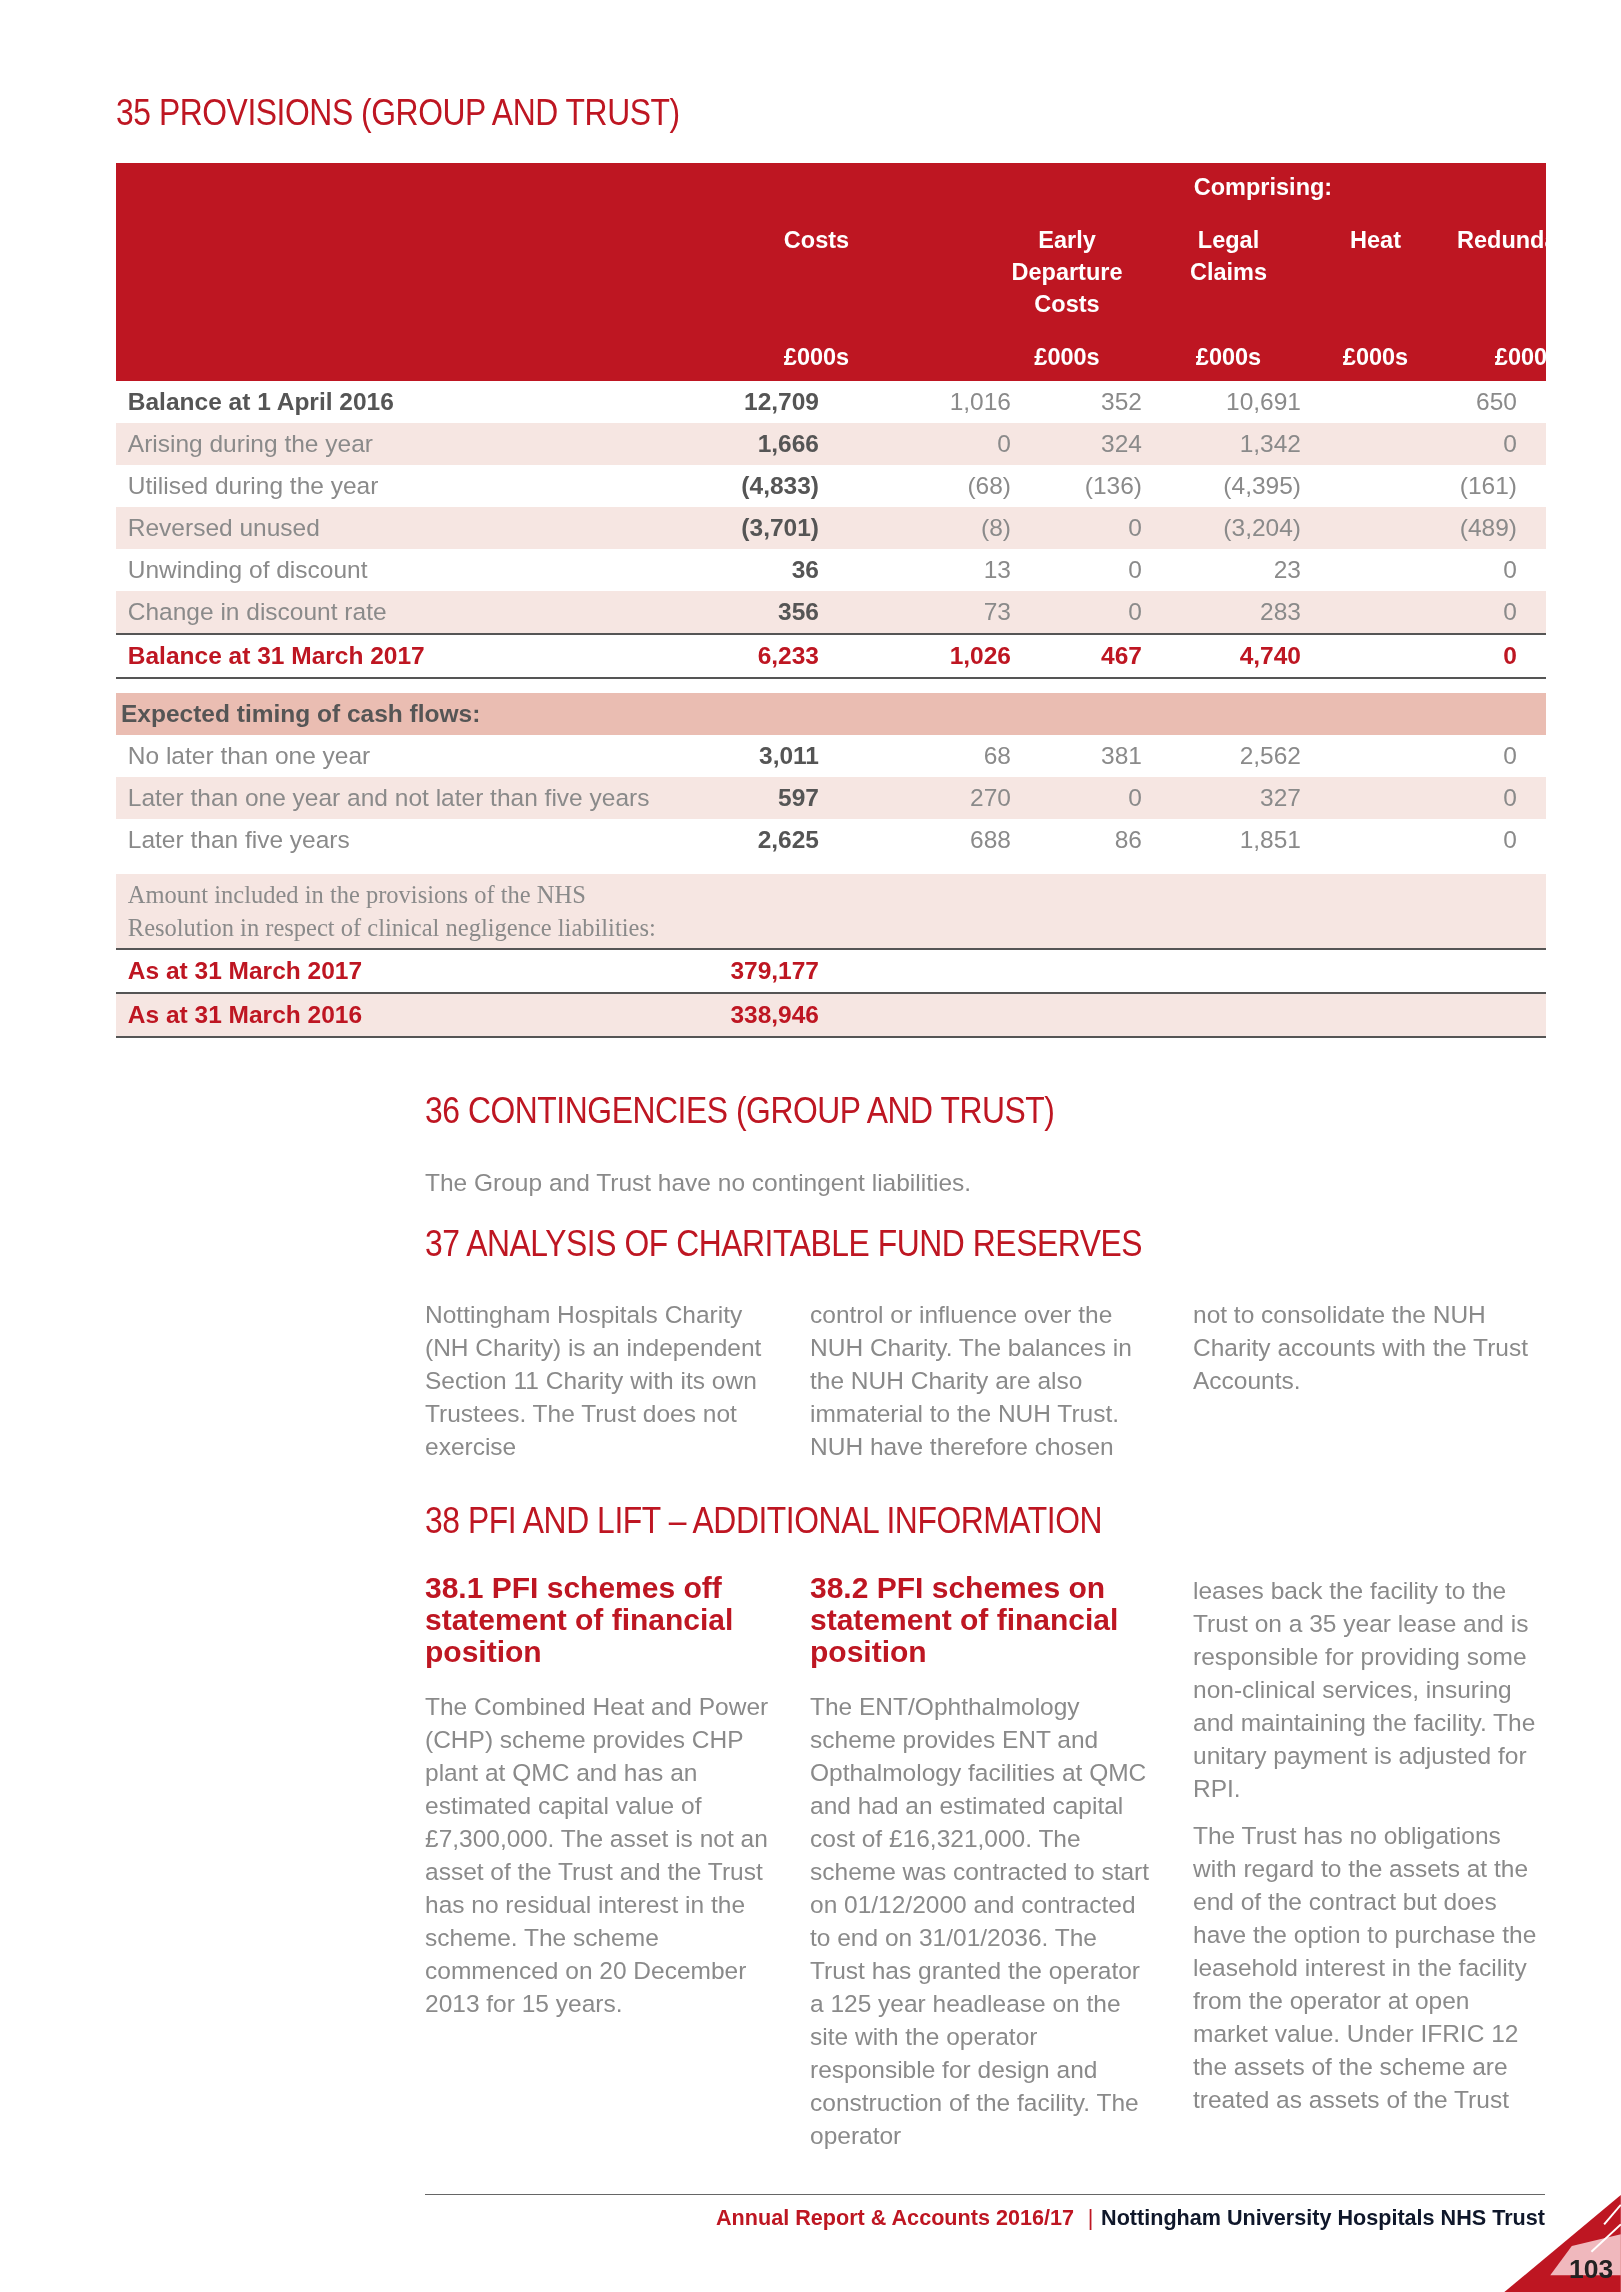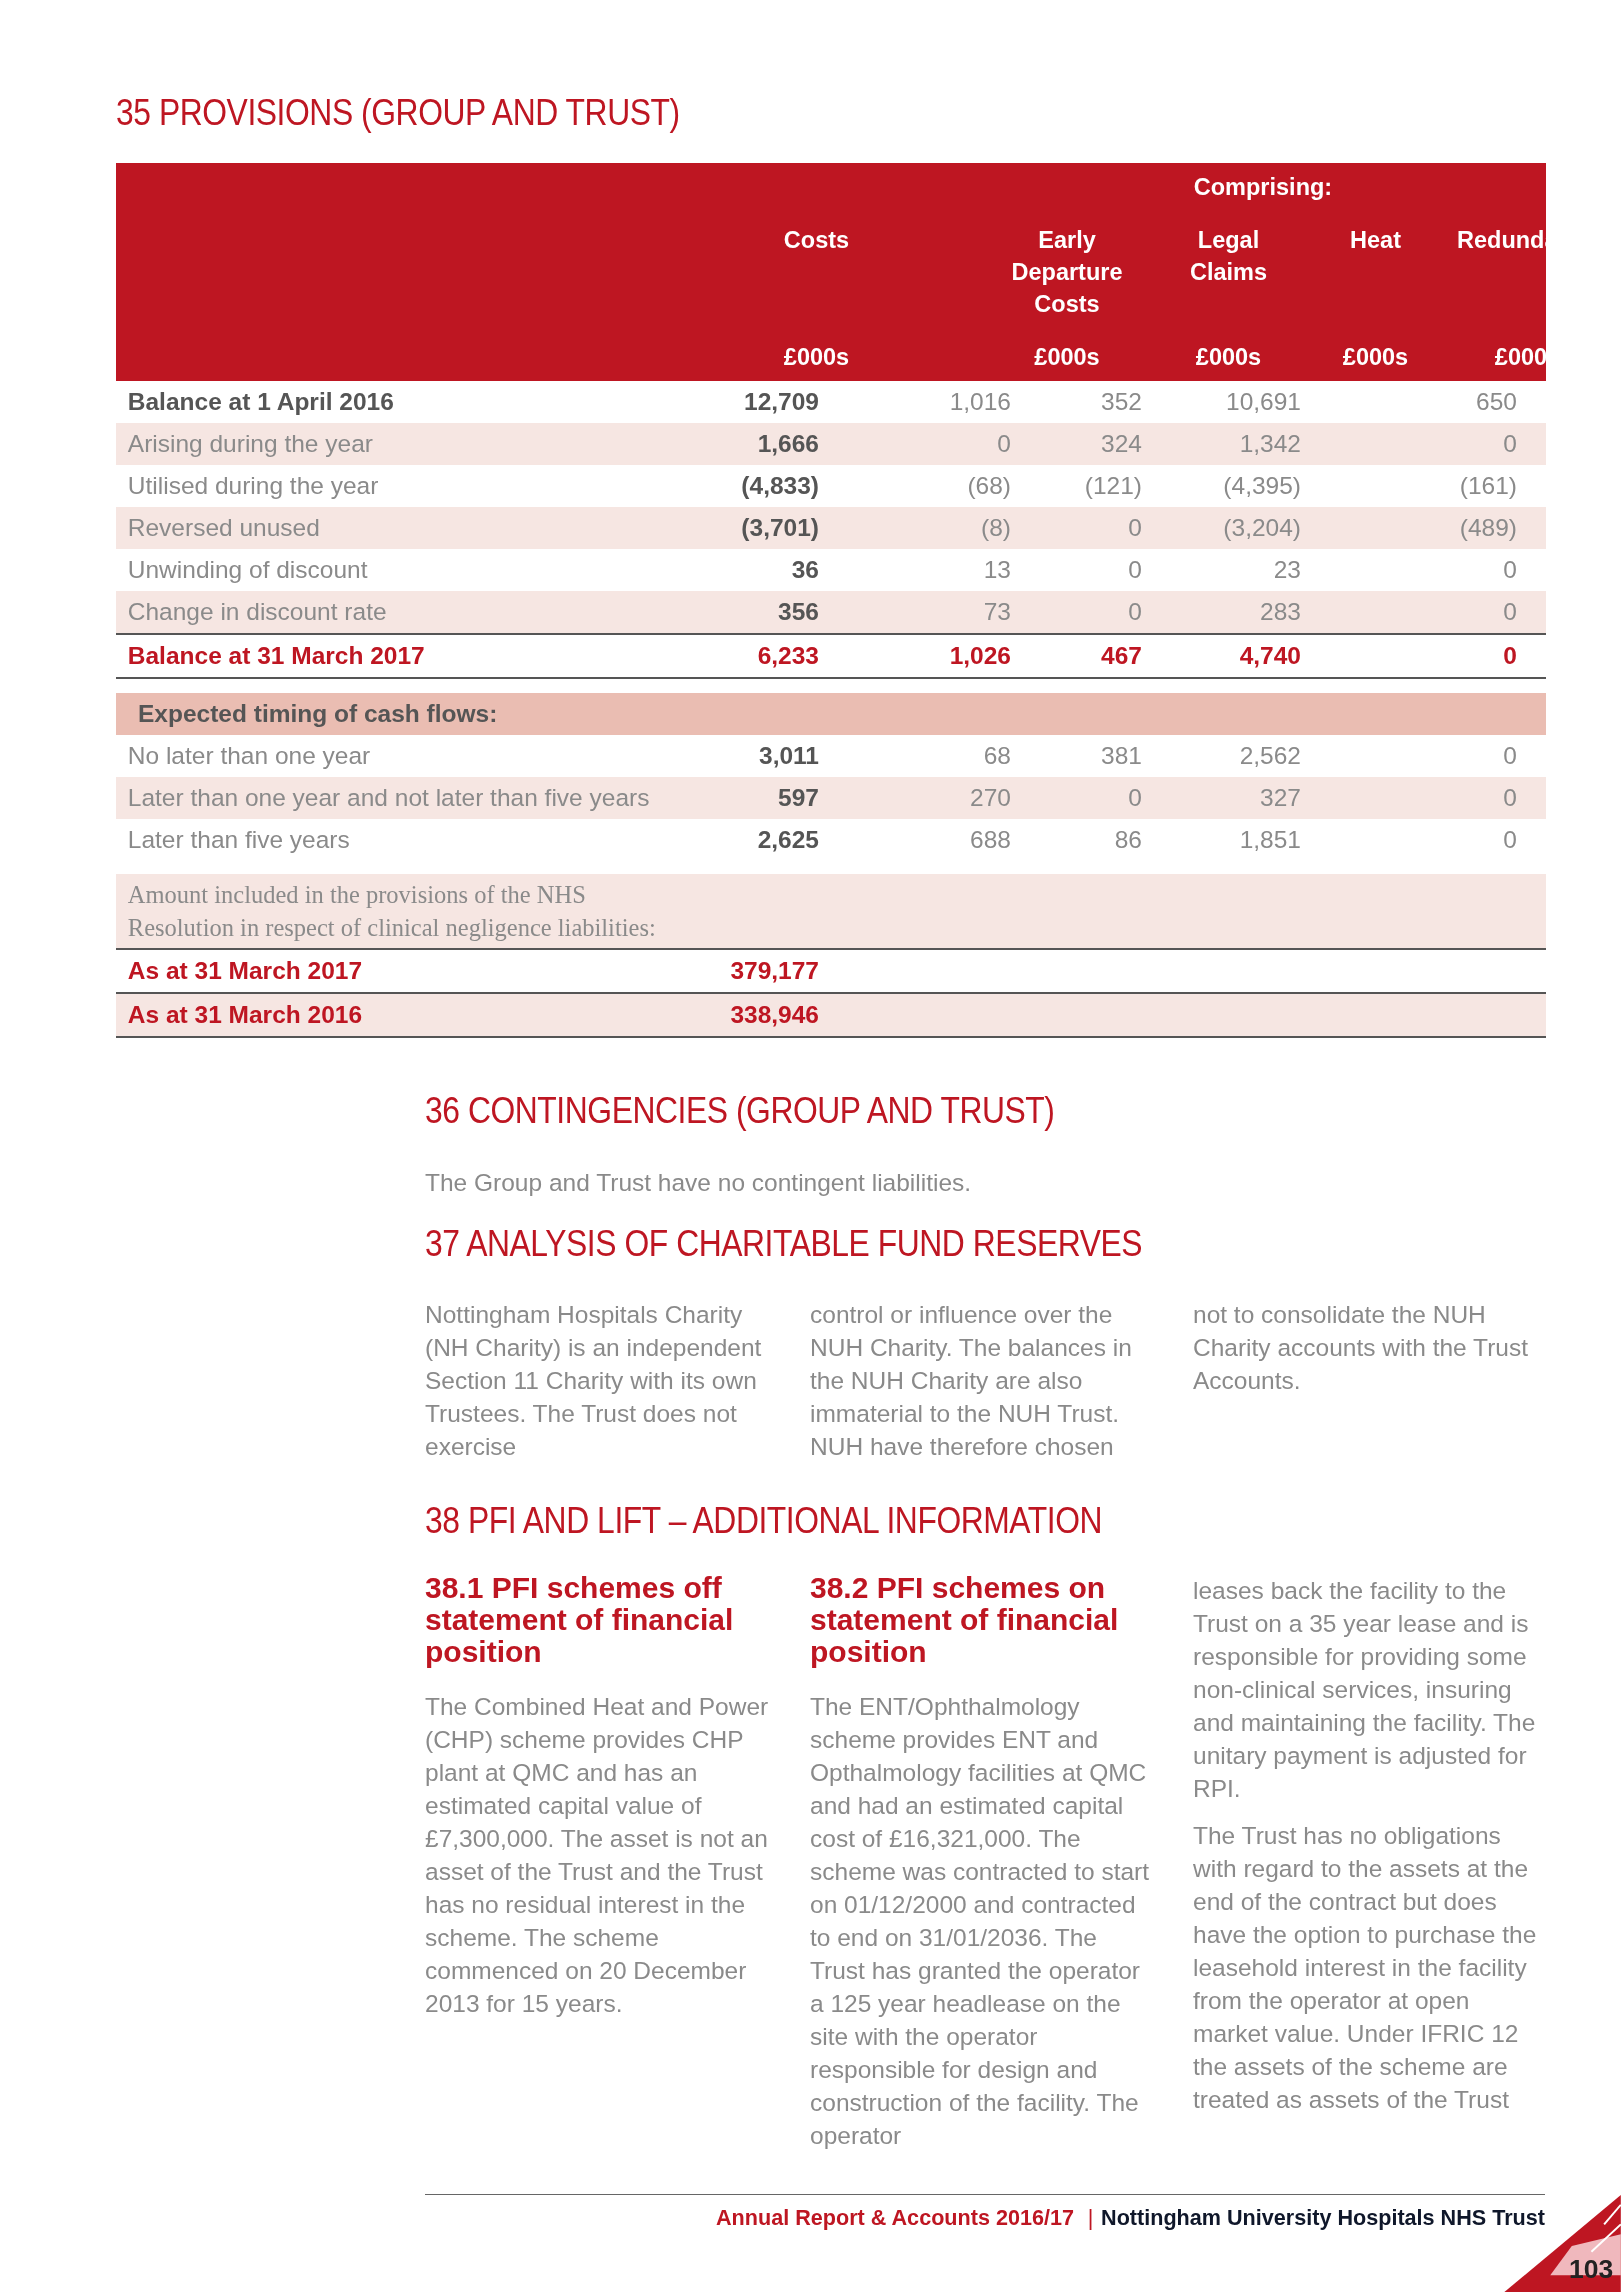--- a/index.html
+++ b/index.html
@@ -22,21 +22,21 @@
     .row.bold .label { font-weight: bold; color: #555; }
     .row.redrow .label, .row.redrow .num { font-weight: bold; color: #be1622; }
     .c-total { right: 727px; }
     .c-early { right: 535px; }
     .c-legal { right: 404px; }
     .c-other { right: 245px; }
     .c-red { right: 29px; }
     .rule-top { border-top: 2px solid #555; }
     .rule-bot { border-bottom: 2px solid #555; }
     .timing-head { background: #eabdb2; height: 42px; margin-top: 13.7px; display: flex; align-items: center; }
-    .timing-head span { margin-left: 22px; font-weight: bold; color: #555; font-size: 24.5px; }
+    .timing-head span { margin-left: 5px; font-weight: bold; color: #555; font-size: 24.5px; }
     .nhs-block { background: #f6e6e2; margin-top: 13.7px; padding: 3.9px 11.8px 3.9px 11.8px; font-size: 24.5px; line-height: 33px;
                  color: #8a8a8a; font-weight: 300; width: 549px; box-sizing: content-box; }
     .nhs-wrap { background: #f6e6e2; }
 
     .para { position: absolute; font-size: 24.5px; line-height: 33px; color: #8a8a8a; font-weight: 300; margin: 0; }
     .sub { position: absolute; font-size: 30px; line-height: 32px; font-weight: bold; color: #be1622; margin: 0; }
 
     #footer-rule { position: absolute; left: 425px; top: 2194px; width: 1120px; border-top: 1.5px solid #666; }
     #footer-text { position: absolute; right: 76px; top: 2205px; font-size: 21.6px; white-space: nowrap; }
     #footer-text .fr { color: #be1622; font-weight: bold; margin-top: 7px; }
@@ -85,21 +85,21 @@
     <span class="num total c-total">1,666</span>
     <span class="num c-early">0</span>
     <span class="num c-legal">324</span>
     <span class="num c-other">1,342</span>
     <span class="num c-red">0</span>
   </div>
   <div class="row">
     <span class="label">Utilised during the year</span>
     <span class="num total c-total">(4,833)</span>
     <span class="num c-early">(68)</span>
-    <span class="num c-legal">(121)</span>
+    <span class="num c-legal">(136)</span>
     <span class="num c-other">(4,395)</span>
     <span class="num c-red">(161)</span>
   </div>
   <div class="row shade">
     <span class="label">Reversed unused</span>
     <span class="num total c-total">(3,701)</span>
     <span class="num c-early">(8)</span>
     <span class="num c-legal">0</span>
     <span class="num c-other">(3,204)</span>
     <span class="num c-red">(489)</span>

